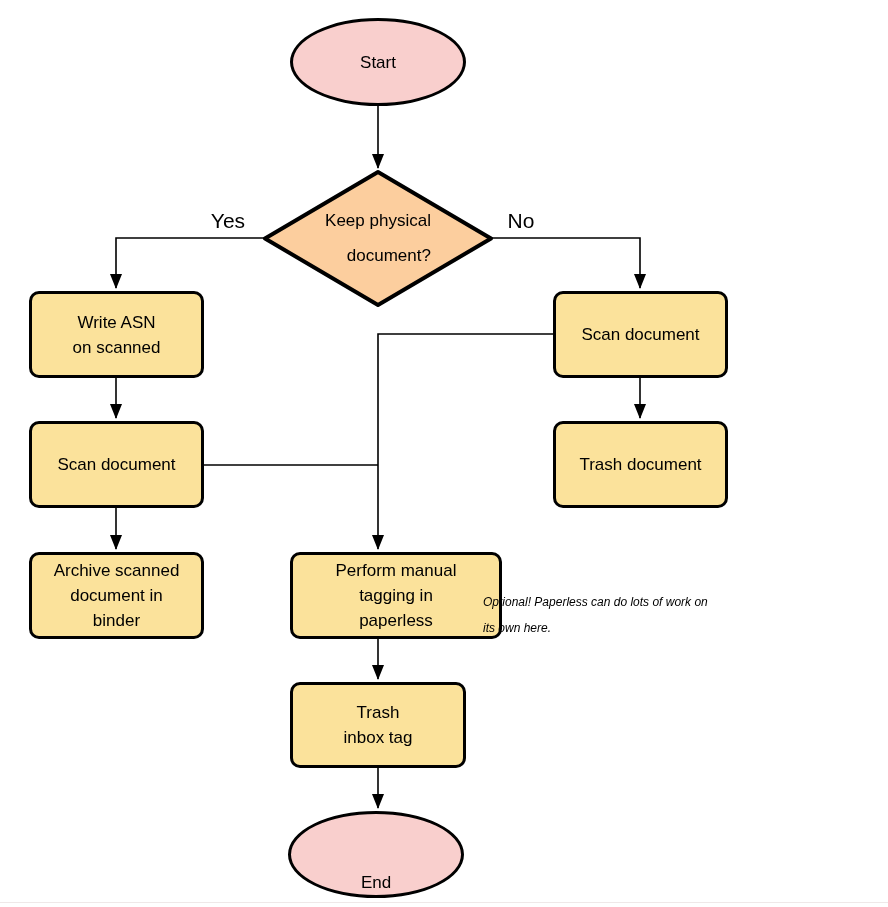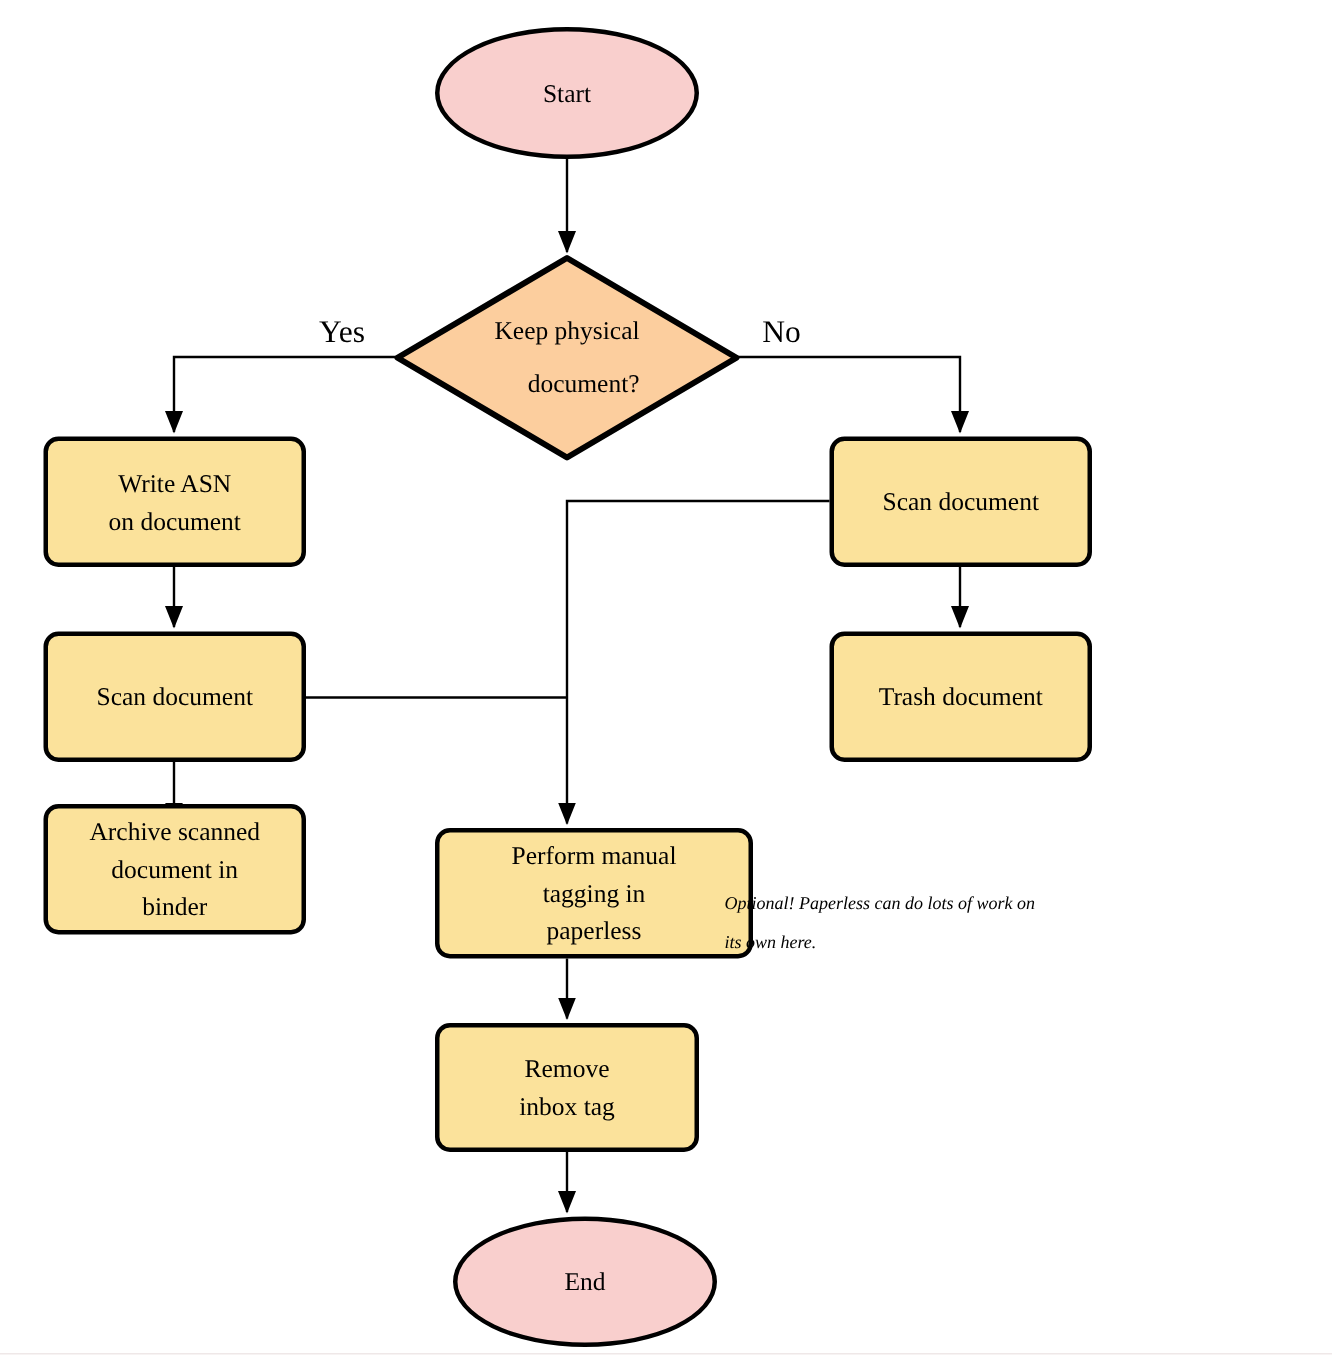--- a/index.html
+++ b/index.html
@@ -10,21 +10,20 @@
   }
   * { margin: 0; padding: 0; box-sizing: border-box; }
   html, body { background: #ffffff; }
   body { font-family: "Liberation Sans", sans-serif; color: #000; }
   .canvas {
     position: relative;
     width: 888px;
     height: 907px;
     background: #ffffff;
     overflow: hidden;
-    font-family: Liberation Serif, serif;
   }
   .connector-layer {
     position: absolute;
     left: 0; top: 0;
     width: 888px; height: 907px;
   }
   .connector-layer path.edge {
     fill: none;
     stroke: var(--stroke);
     stroke-width: 1.6;
@@ -114,54 +113,54 @@
 
   <div class="decision-label" style="left:278px; top:206px; width:200px; height:64px;">Keep physical
 document?</div>
 
   <div class="edge-label" style="left:203px; top:212px; width:50px;">Yes</div>
 
   <div class="edge-label" style="left:496px; top:212px; width:50px;">No</div>
 
   <div class="node process" style="left:29px; top:291px; width:175px; height:87px;">
     <span>Write ASN
-on document</span>
+on scanned</span>
   </div>
 
   <div class="node process" style="left:553px; top:291px; width:175px; height:87px;">
     <span>Scan document</span>
   </div>
 
   <div class="node process" style="left:29px; top:421px; width:175px; height:87px;">
     <span>Scan document</span>
   </div>
 
   <div class="node process" style="left:553px; top:421px; width:175px; height:87px;">
     <span>Trash document</span>
   </div>
 
-  <div class="node process" style="left:29px; top:536px; width:175px; height:87px;">
+  <div class="node process" style="left:29px; top:552px; width:175px; height:87px;">
     <span>Archive scanned
 document in
 binder</span>
   </div>
 
   <div class="node process" style="left:290px; top:552px; width:212px; height:87px;">
     <span>Perform manual
 tagging in
 paperless</span>
   </div>
 
   <div class="annotation" style="left:483px; top:589px; width:400px;">Optional! Paperless can do lots of work on
 its own here.</div>
 
   <div class="node process" style="left:290px; top:682px; width:176px; height:86px;">
-    <span>Remove
+    <span>Trash
 inbox tag</span>
   </div>
 
-  <div class="node terminal" style="left:302px; top:811px; width:176px; height:87px;">
+  <div class="node terminal" style="left:288px; top:811px; width:176px; height:87px;align-items:flex-end;">
     <span>End</span>
   </div>
 
   <div class="page-divider"></div>
 
 </div>
 
 </body></html>

